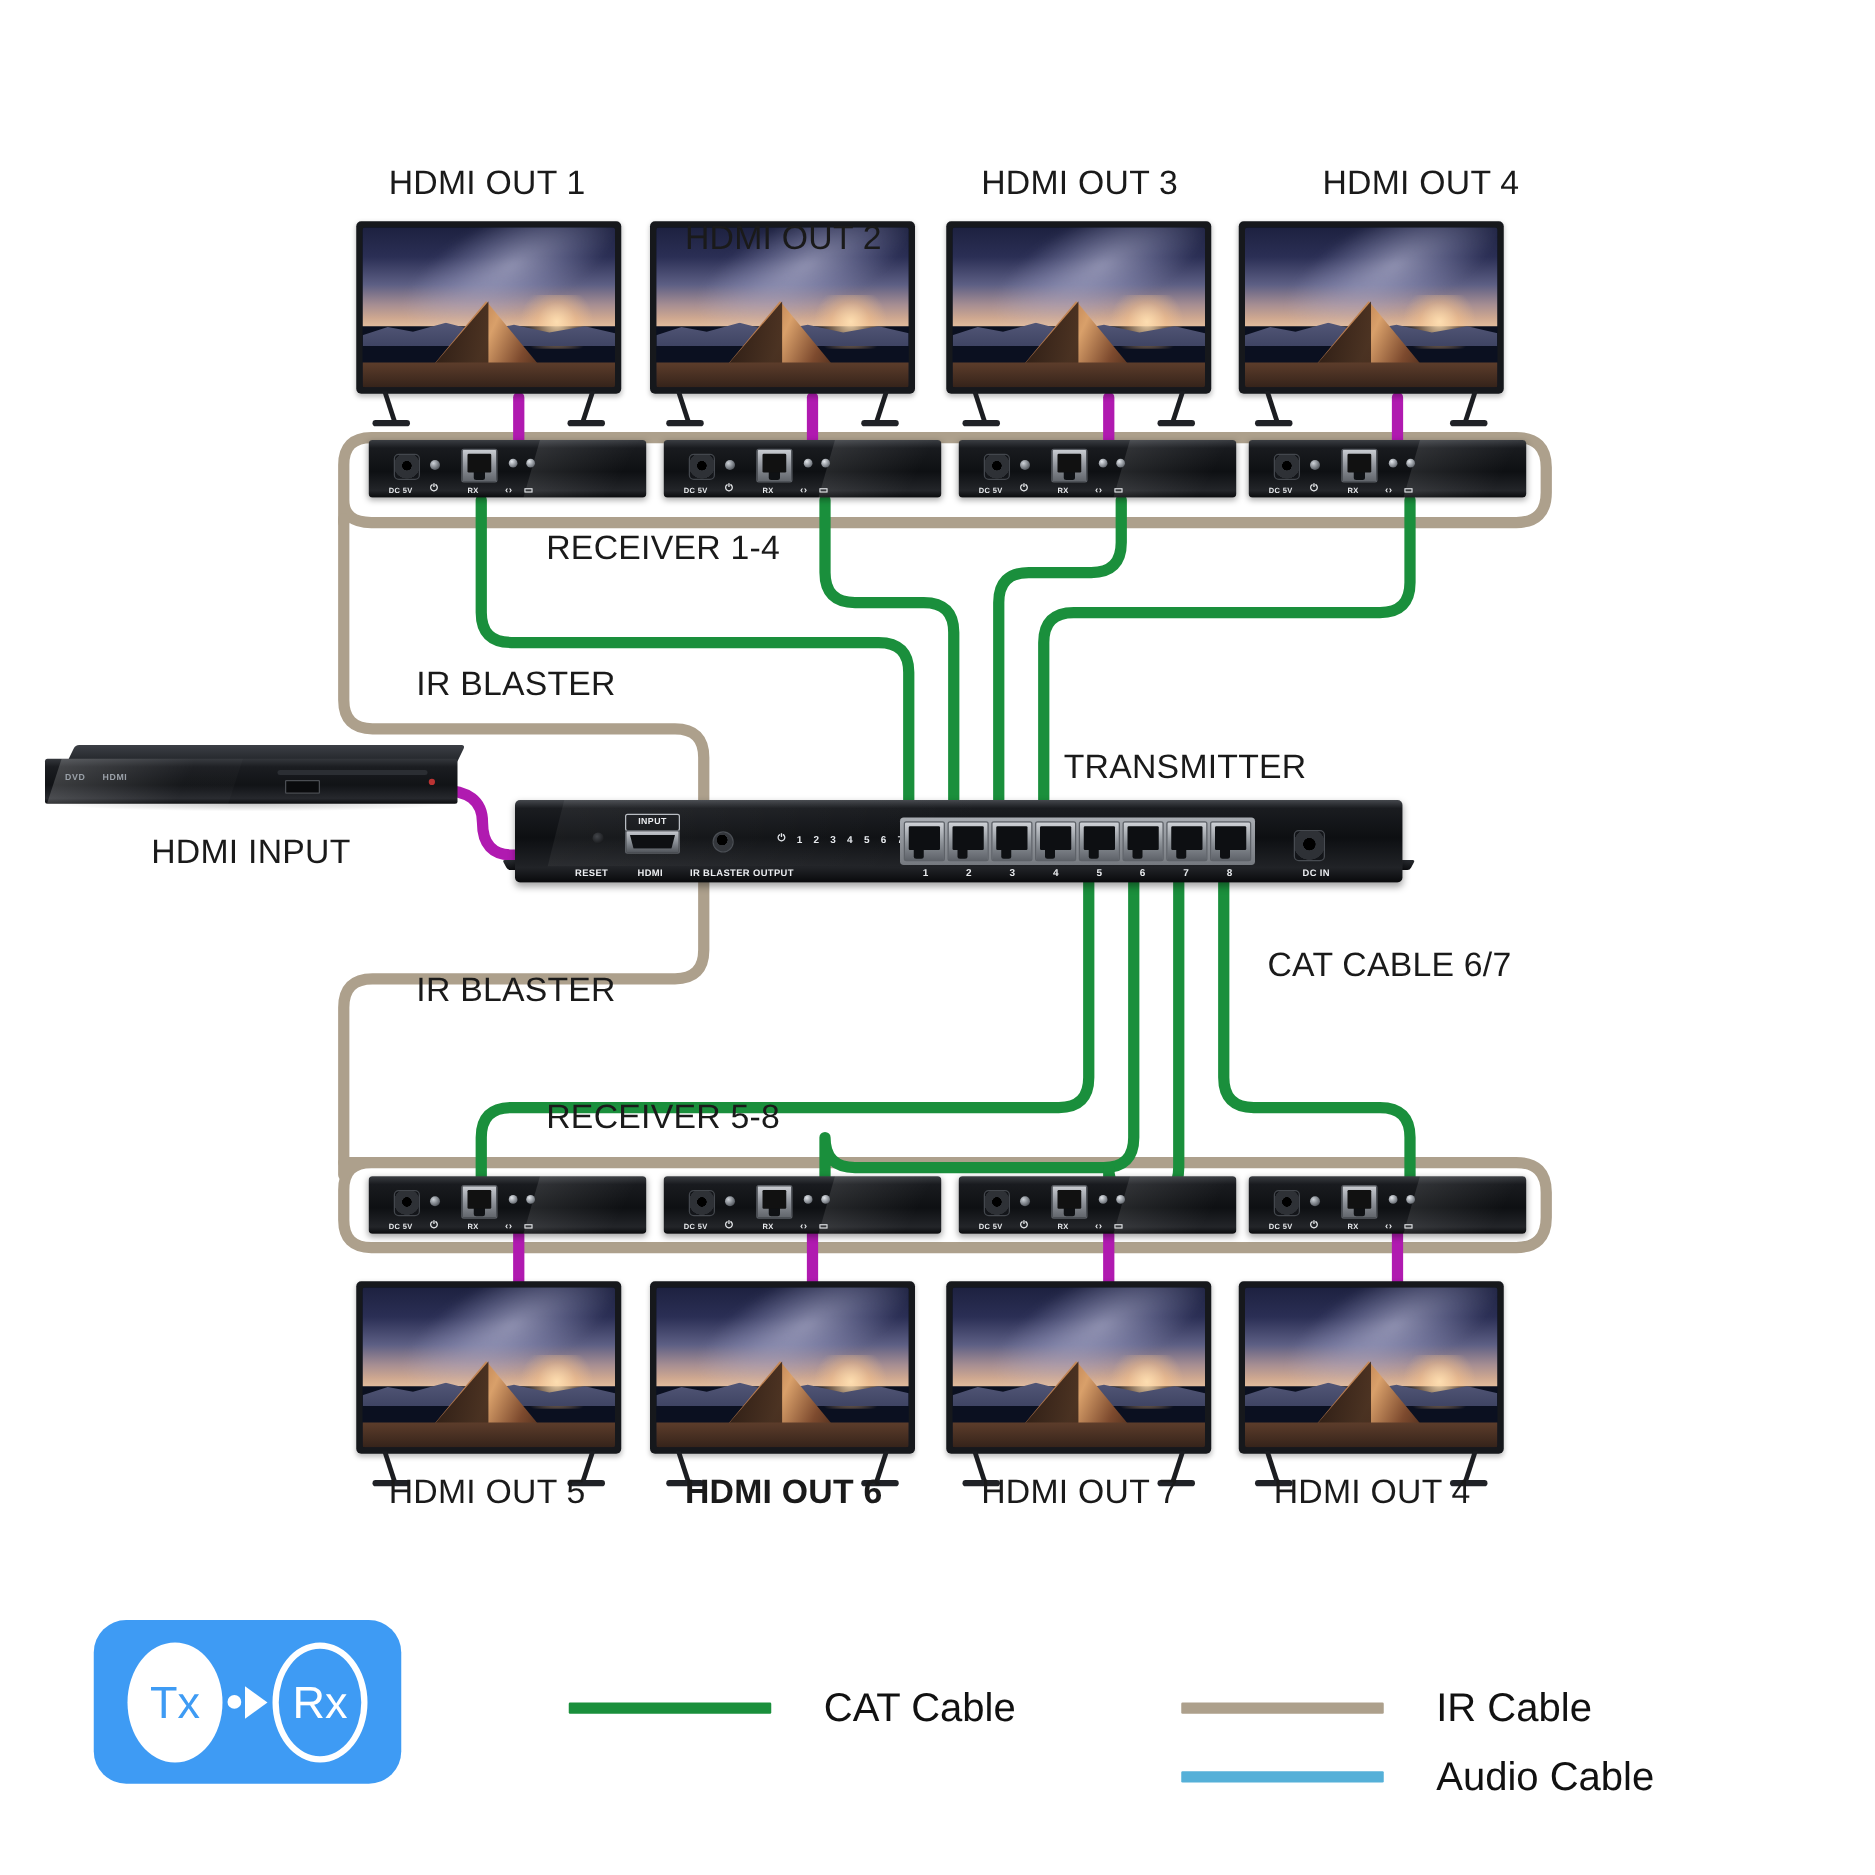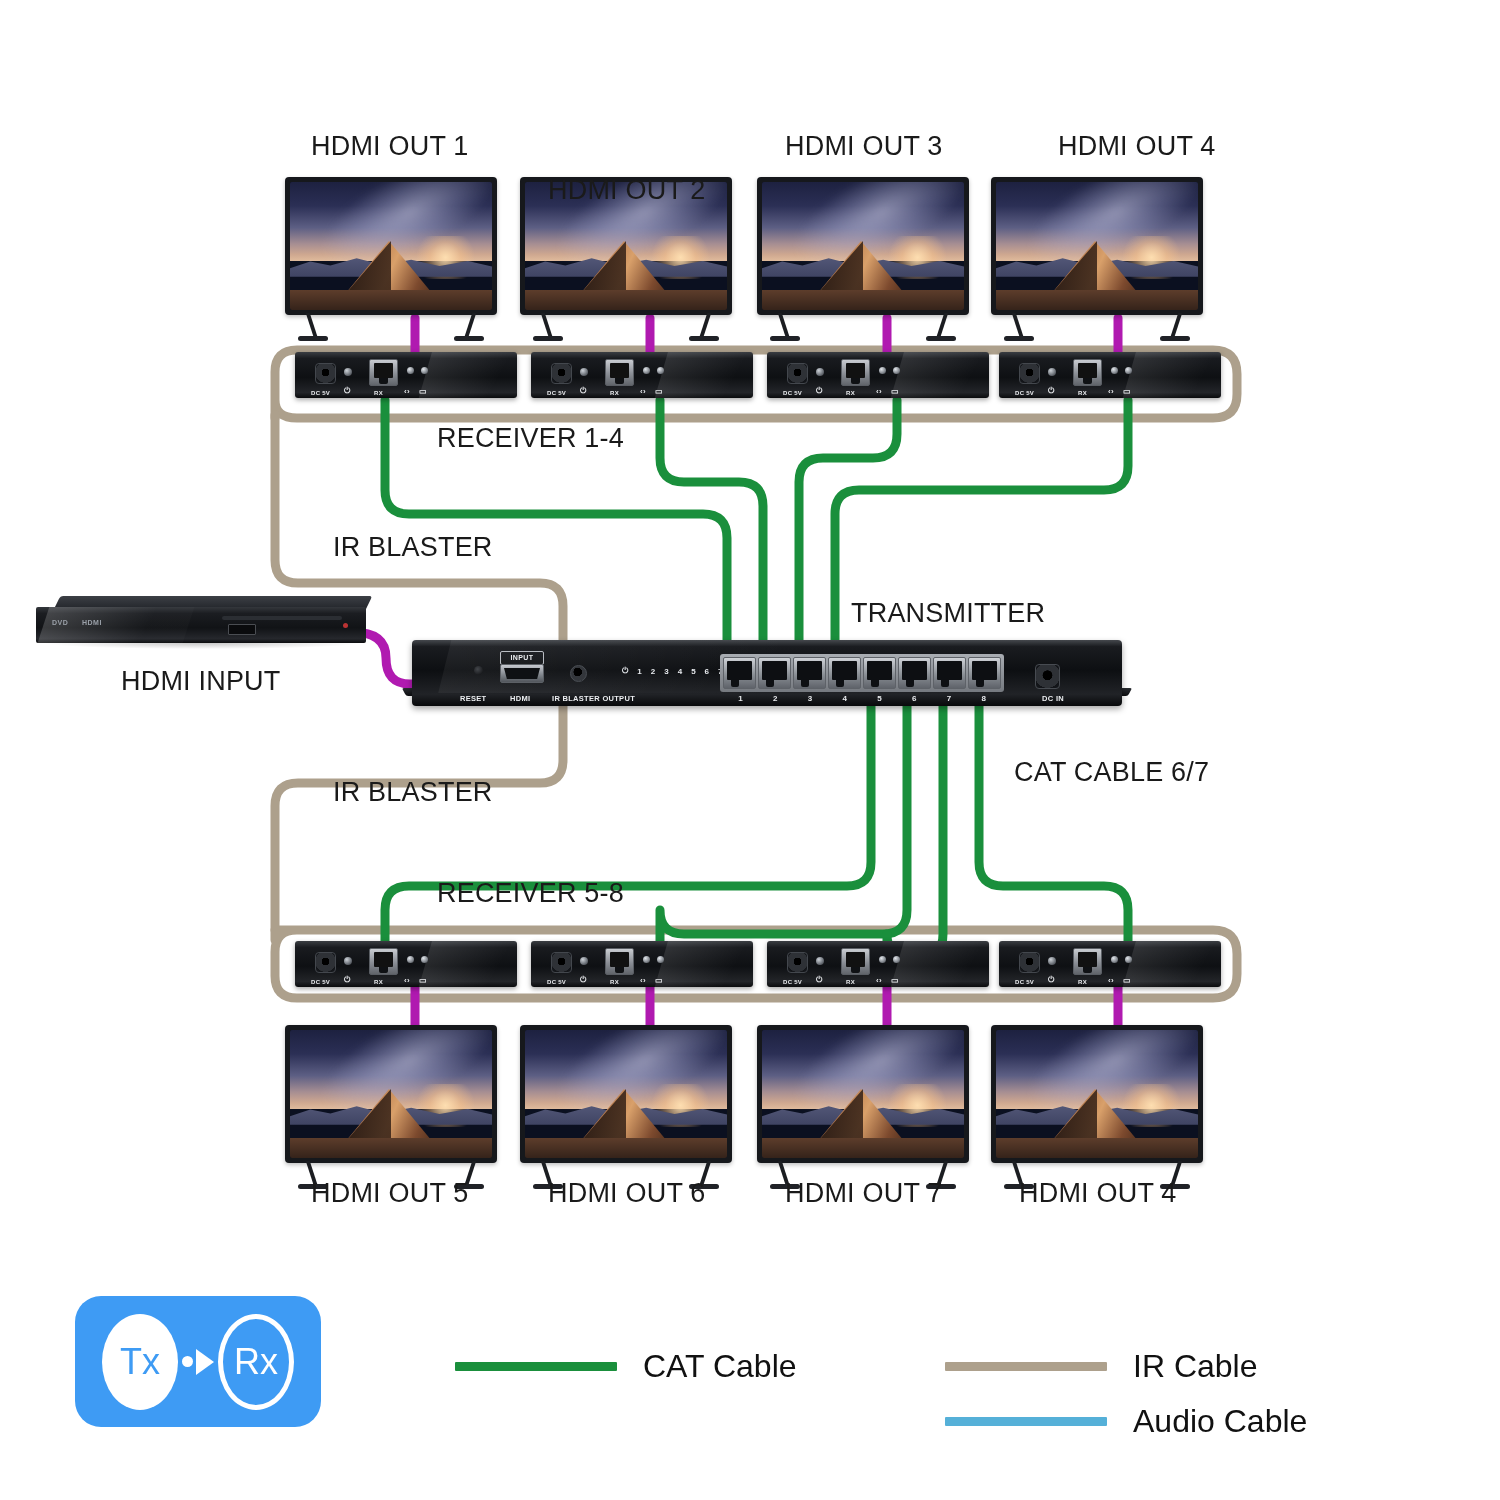--- a/index.html
+++ b/index.html
@@ -142,21 +142,21 @@
   #txrx{position:absolute;left:75px;top:1296px;width:246px;height:131px;border-radius:26px;
         background:#3e9bf4;z-index:6;display:flex;align-items:center;justify-content:center;gap:4px;}
   #txrx .ell{width:76px;height:96px;border-radius:50%;background:#fff;display:flex;
         align-items:center;justify-content:center;color:#3e9bf4;font-size:36px;}
   #txrx .ring{width:76px;height:96px;border-radius:50%;border:5px solid #fff;display:flex;
         align-items:center;justify-content:center;color:#fff;font-size:36px;box-sizing:border-box;}
   #txrx .arr{display:flex;align-items:center;gap:3px;}
   #txrx .dot{width:11px;height:11px;border-radius:50%;background:#fff;}
   #txrx .chev{width:0;height:0;border-left:18px solid #fff;border-top:13px solid transparent;border-bottom:13px solid transparent;}
 
-  .lg-row{position:absolute;display:flex;align-items:center;gap:26px;}
+  .lg-row{position:absolute;display:flex;align-items:center;gap:42px;}
   .lg-line{width:162px;height:9px;border-radius:1px;}
   .lg-txt{font-size:32px;color:#111;white-space:nowrap;}
 </style>
 </head>
 <body>
 
 <div id="stage">
 
   <svg class="layer" id="cables" viewBox="0 0 1500 1500">
     <g fill="none" stroke-linecap="round" stroke-linejoin="round">
@@ -506,21 +506,21 @@
           <div class="ground"></div>
     </div>
       </div>
     <div class="legL"></div>
       <div class="legR"></div>
       <div class="footL"></div>
       <div class="footR"></div>
   </div>
 
   <div class="lbl lbl-out" style="left:311px;top:1178px;">HDMI OUT 5</div>
-  <div class="lbl lbl-out" style="left:548px;top:1178px;">HDMI OUT 6</div>
+  <div class="lbl lbl-out" style="left:548px;top:1178px;font-weight:bold;">HDMI OUT 6</div>
   <div class="lbl lbl-out" style="left:785px;top:1178px;">HDMI OUT 7</div>
   <div class="lbl lbl-out" style="left:1019px;top:1178px;">HDMI OUT 4</div>
 
   <div id="txrx">
     <div class="ell">Tx</div>
     <div class="arr">
       <div class="dot"></div>
         <div class="chev"></div>
     </div>
     <div class="ring">Rx</div>

